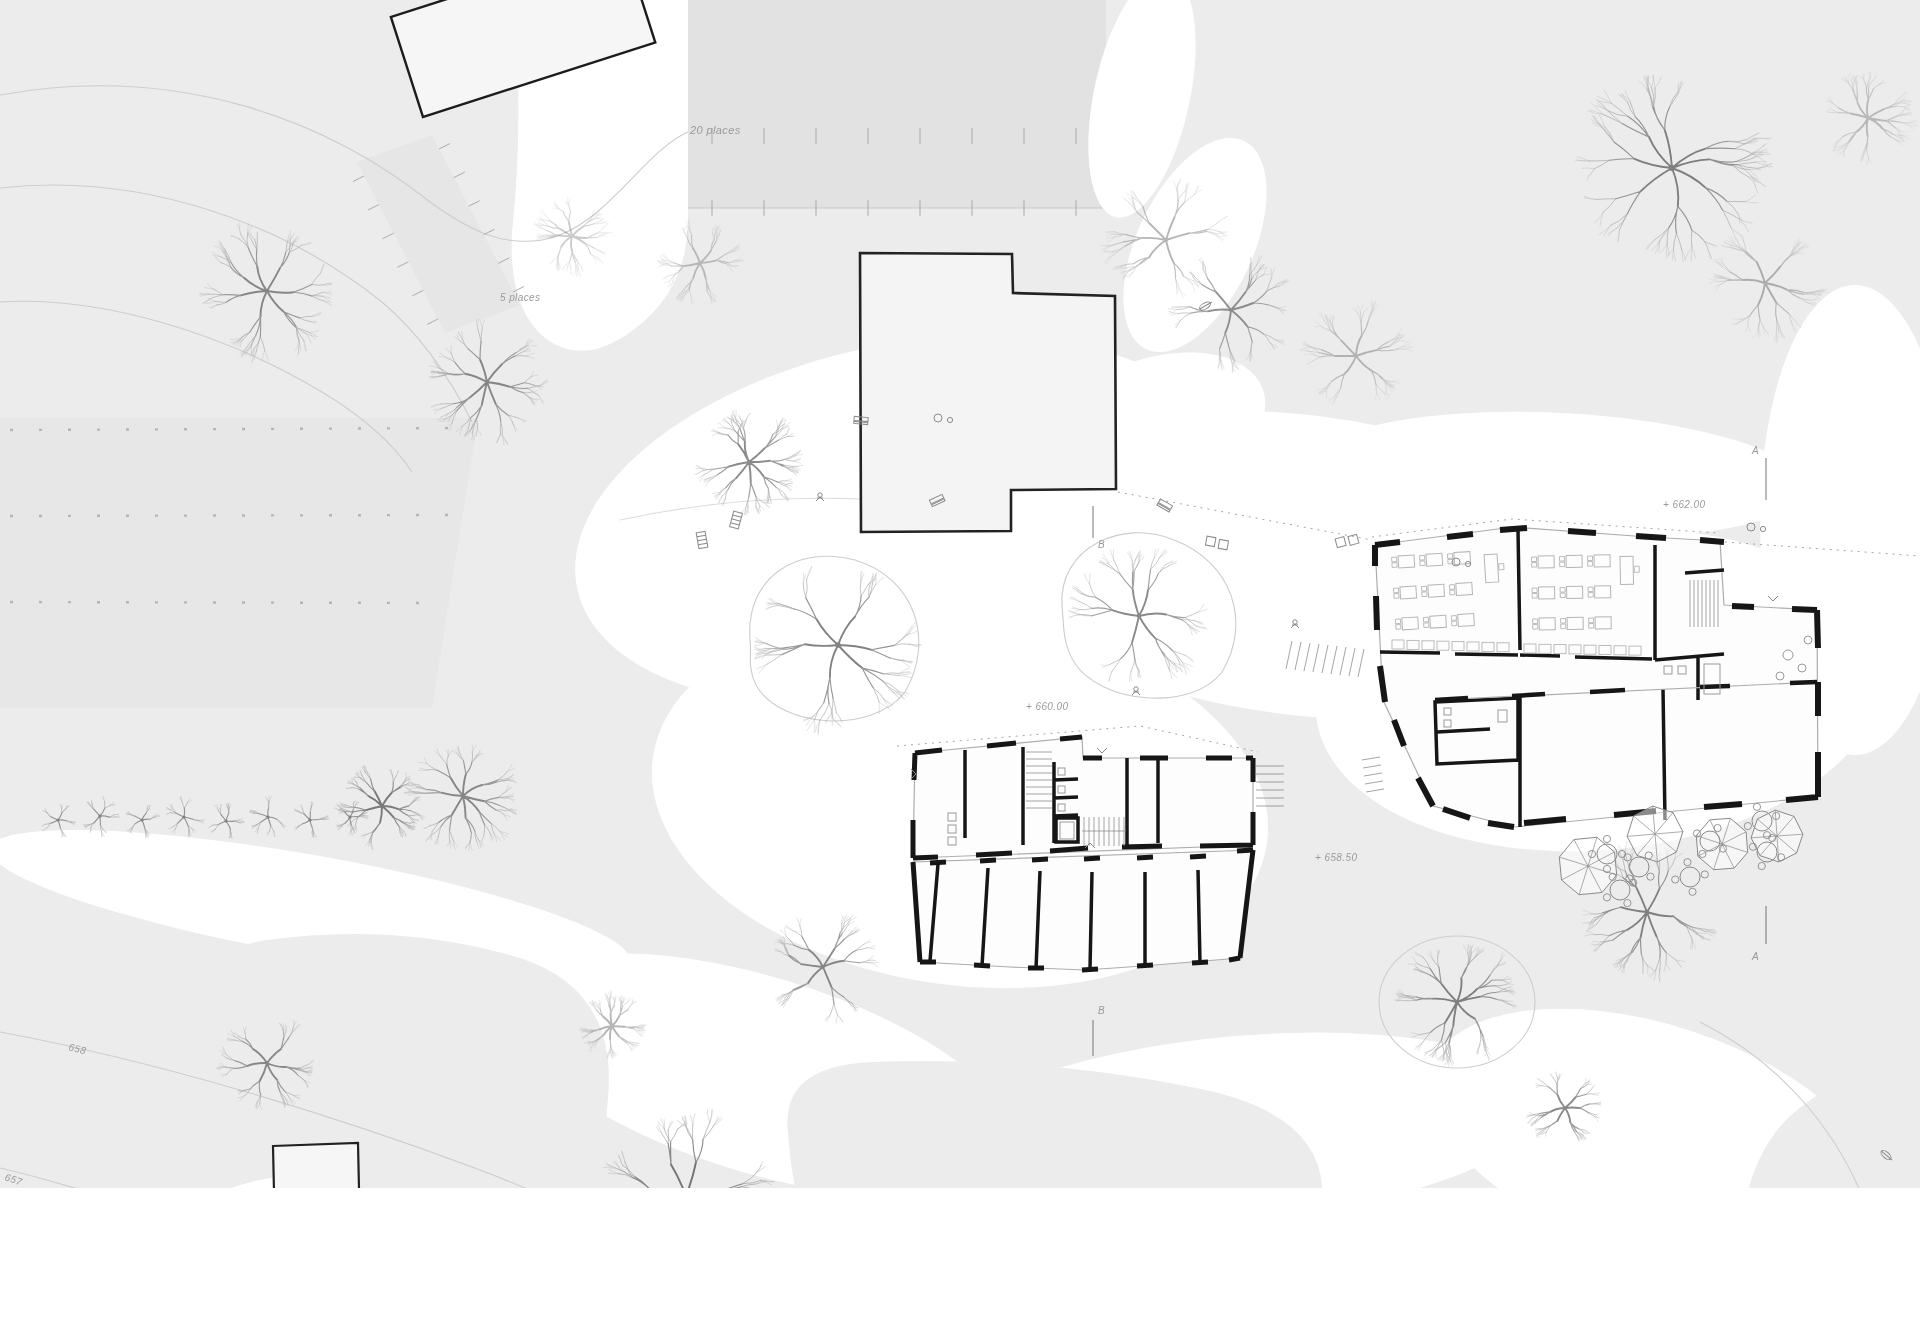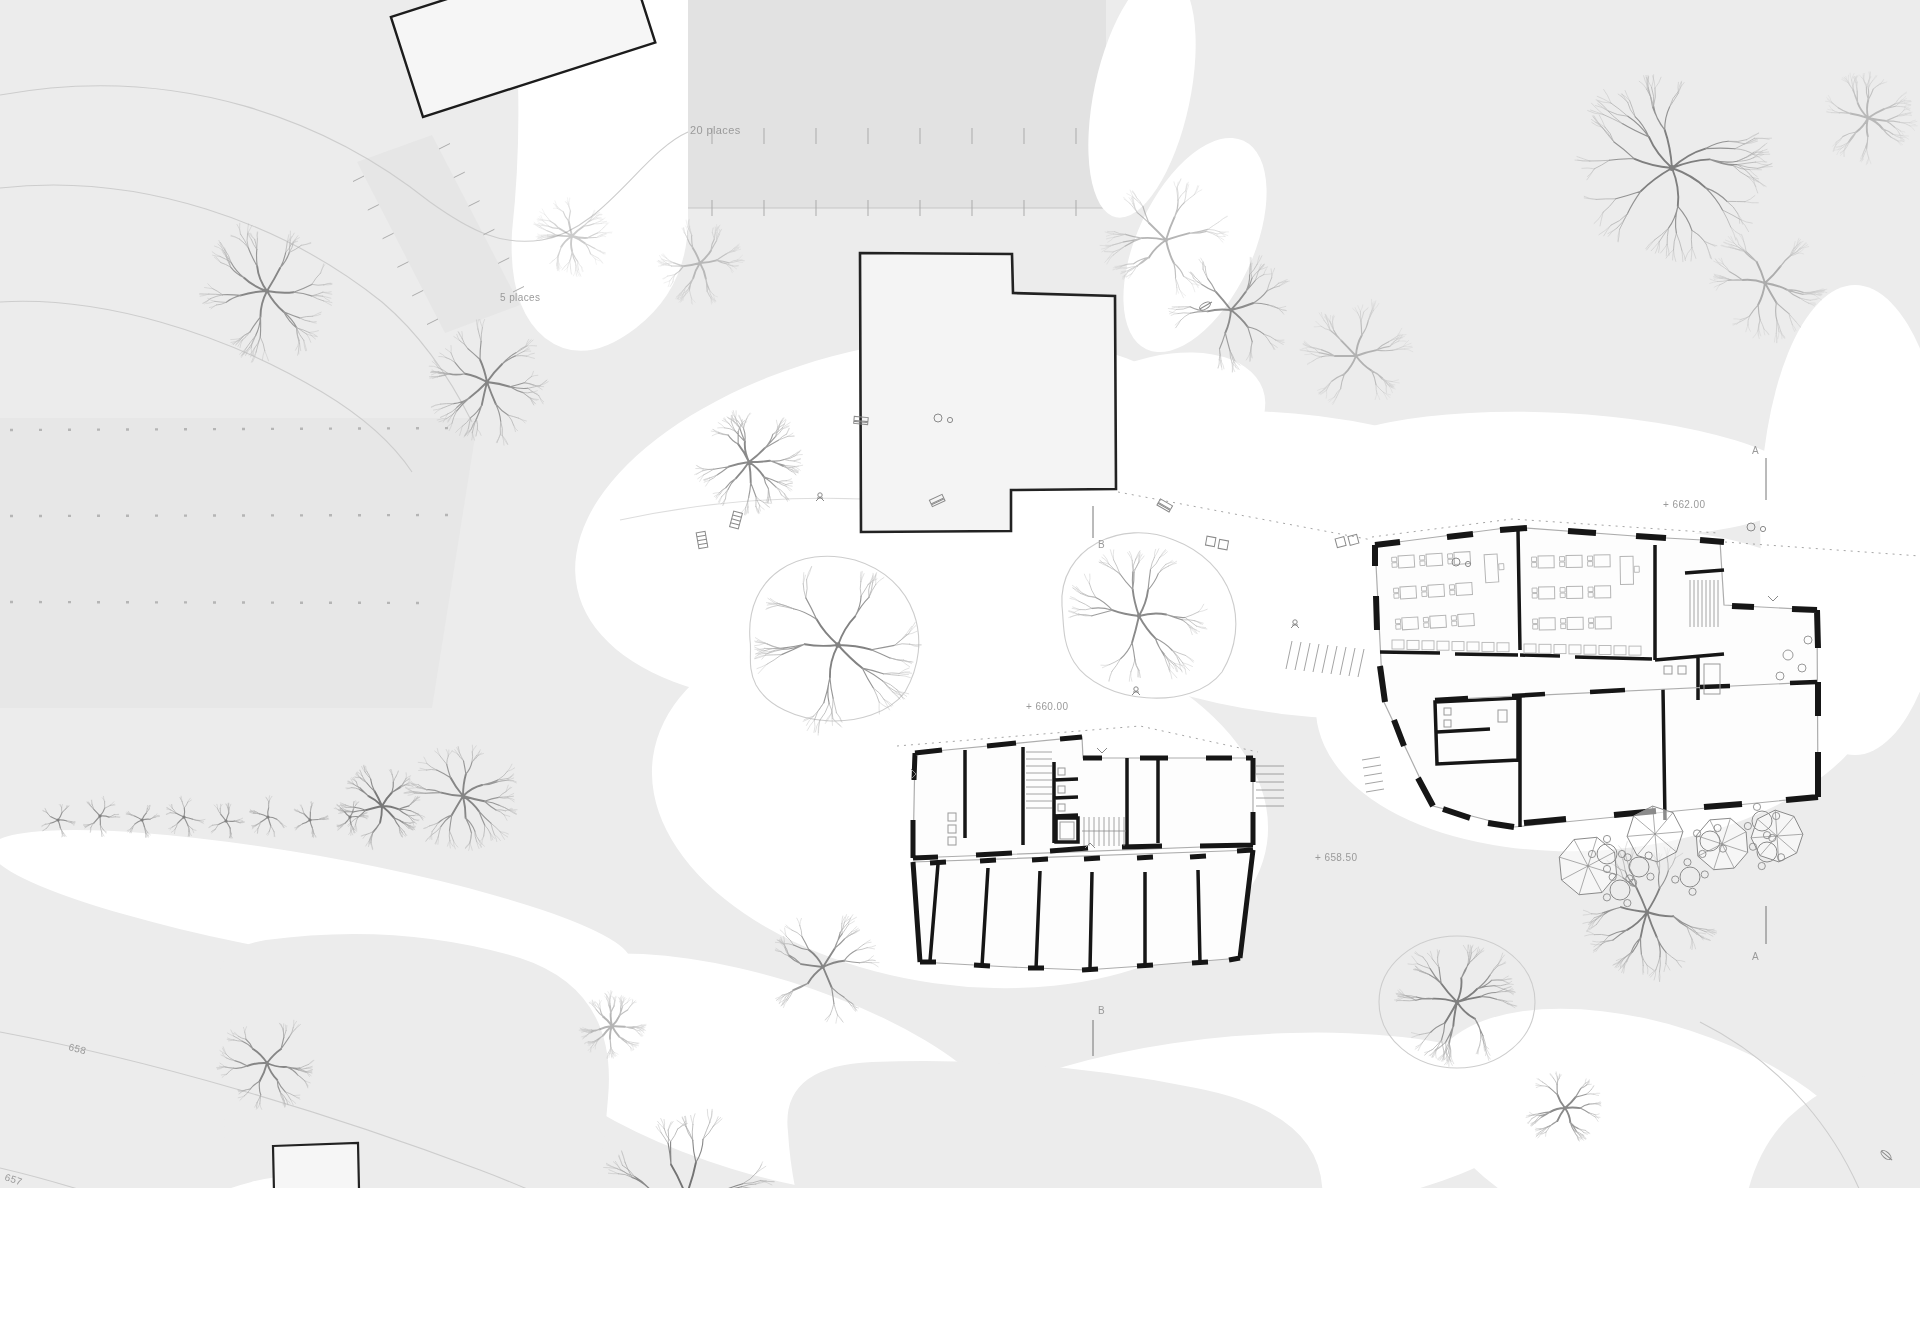--- a/index.html
+++ b/index.html
@@ -1,16 +1,16 @@
 <!DOCTYPE html>
 <html><head>
 <meta charset="utf-8">
 <style>
   html,body{margin:0;padding:0;background:#fff;}
-  .stage{width:1920px;height:1188px;position:relative;overflow:hidden;}
+  .stage{width:1920px;height:1188px;position:relative;overflow:hidden;font-style:italic;}
   svg{display:block;}
   text{font-family:"Liberation Sans","DejaVu Sans",sans-serif;letter-spacing:.4px;}
 </style>
 </head>
 <body>
 
 <div class="stage">
 <svg id="plan" width="1920" height="1320" viewBox="0 0 1920 1320">
 
   <rect x="0" y="0" width="1920" height="1320" fill="#ececec"></rect>

